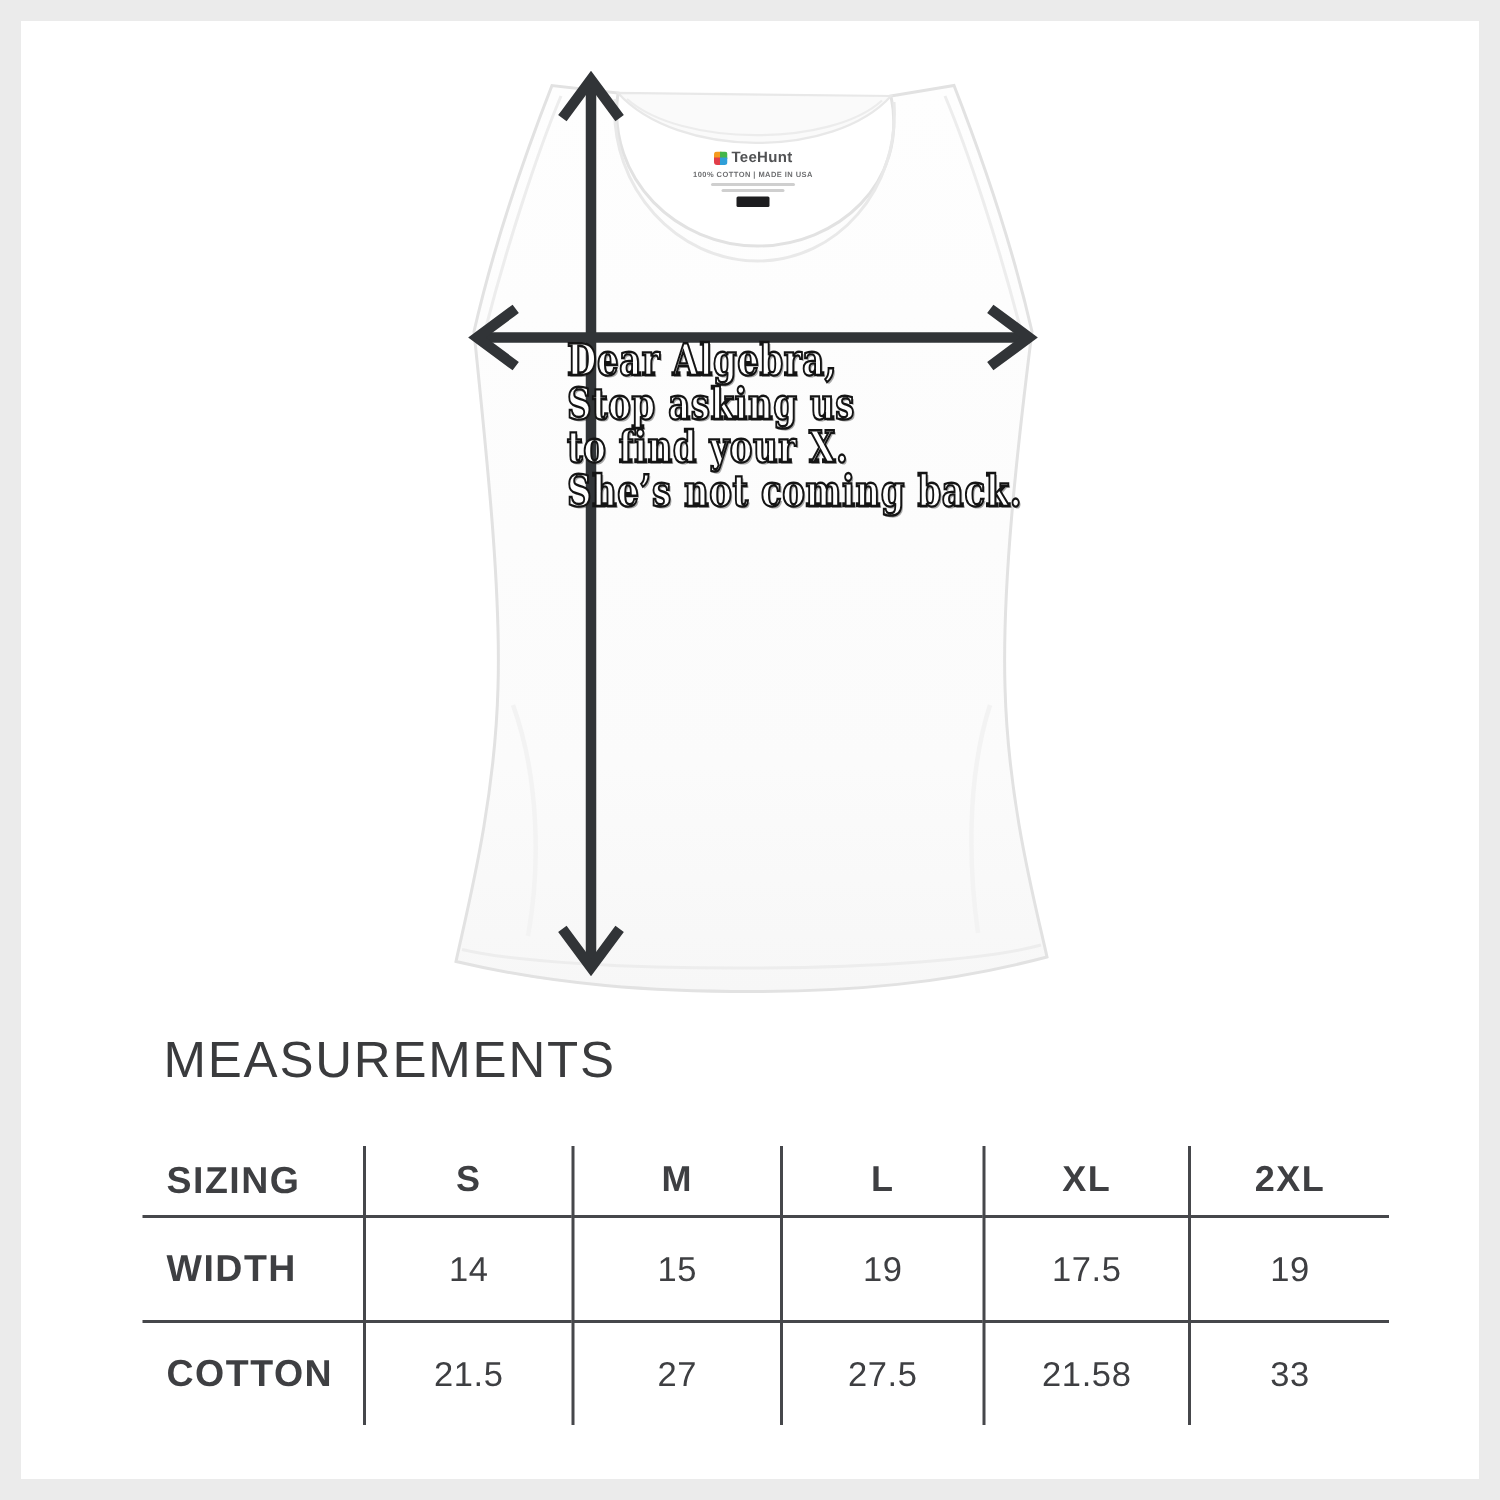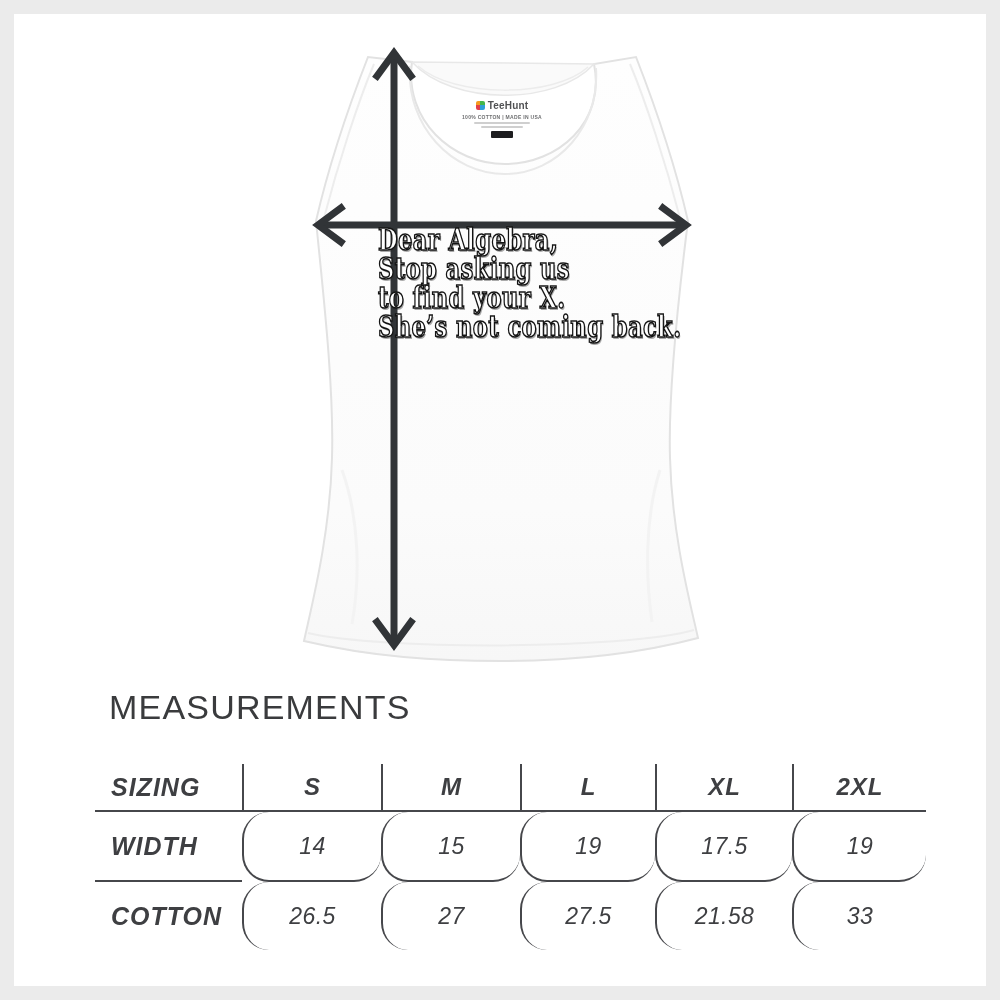--- a/index.html
+++ b/index.html
@@ -39,25 +39,25 @@
     white-space:nowrap;
   }
 
   
   .title { position:absolute; left:109px; top:688px; font-size:34px; font-weight:normal;
            letter-spacing:1.2px; color:#3a3b3d; font-family:"Liberation Sans", sans-serif; }
 
   
   .size-table { position:absolute; left:95px; top:764px; display:grid;
     grid-template-columns:147px 139px 139px 135px 137px 134px;
-    grid-template-rows:48px 70px 68px;font-style:italic; }
+    grid-template-rows:48px 70px 68px; }
   .cell { display:flex; align-items:center; justify-content:center; color:#3e3f42; }
   .cell.lbl { justify-content:flex-start; padding-left:16px; font-weight:bold; font-size:25px; letter-spacing:1px; }
   .cell.hdr { font-weight:bold; font-size:24px; letter-spacing:1px; }
-  .cell.val { font-size:23px; letter-spacing:0.4px;border-radius:27px; }
+  .cell.val { font-size:23px; letter-spacing:0.4px; }
   .vline { border-left:2px solid #46474b; }
   .hline { border-bottom:2px solid #46474b; }
 </style>
 </head>
 <body>
 
 <div class="frame">
   <div class="panel"></div>
 
   <svg class="garment-svg" viewBox="0 0 1000 1000">
@@ -145,19 +145,19 @@
     <div class="cell hdr hline vline">2XL</div>
 
     <div class="cell lbl hline">WIDTH</div>
     <div class="cell val hline vline">14</div>
     <div class="cell val hline vline">15</div>
     <div class="cell val hline vline">19</div>
     <div class="cell val hline vline">17.5</div>
     <div class="cell val hline vline">19</div>
 
     <div class="cell lbl">COTTON</div>
-    <div class="cell val vline">26.5</div>
+    <div class="cell val vline">21.5</div>
     <div class="cell val vline">27</div>
     <div class="cell val vline">27.5</div>
     <div class="cell val vline">21.58</div>
     <div class="cell val vline">33</div>
   </div>
 </div>
 
 </body></html>

